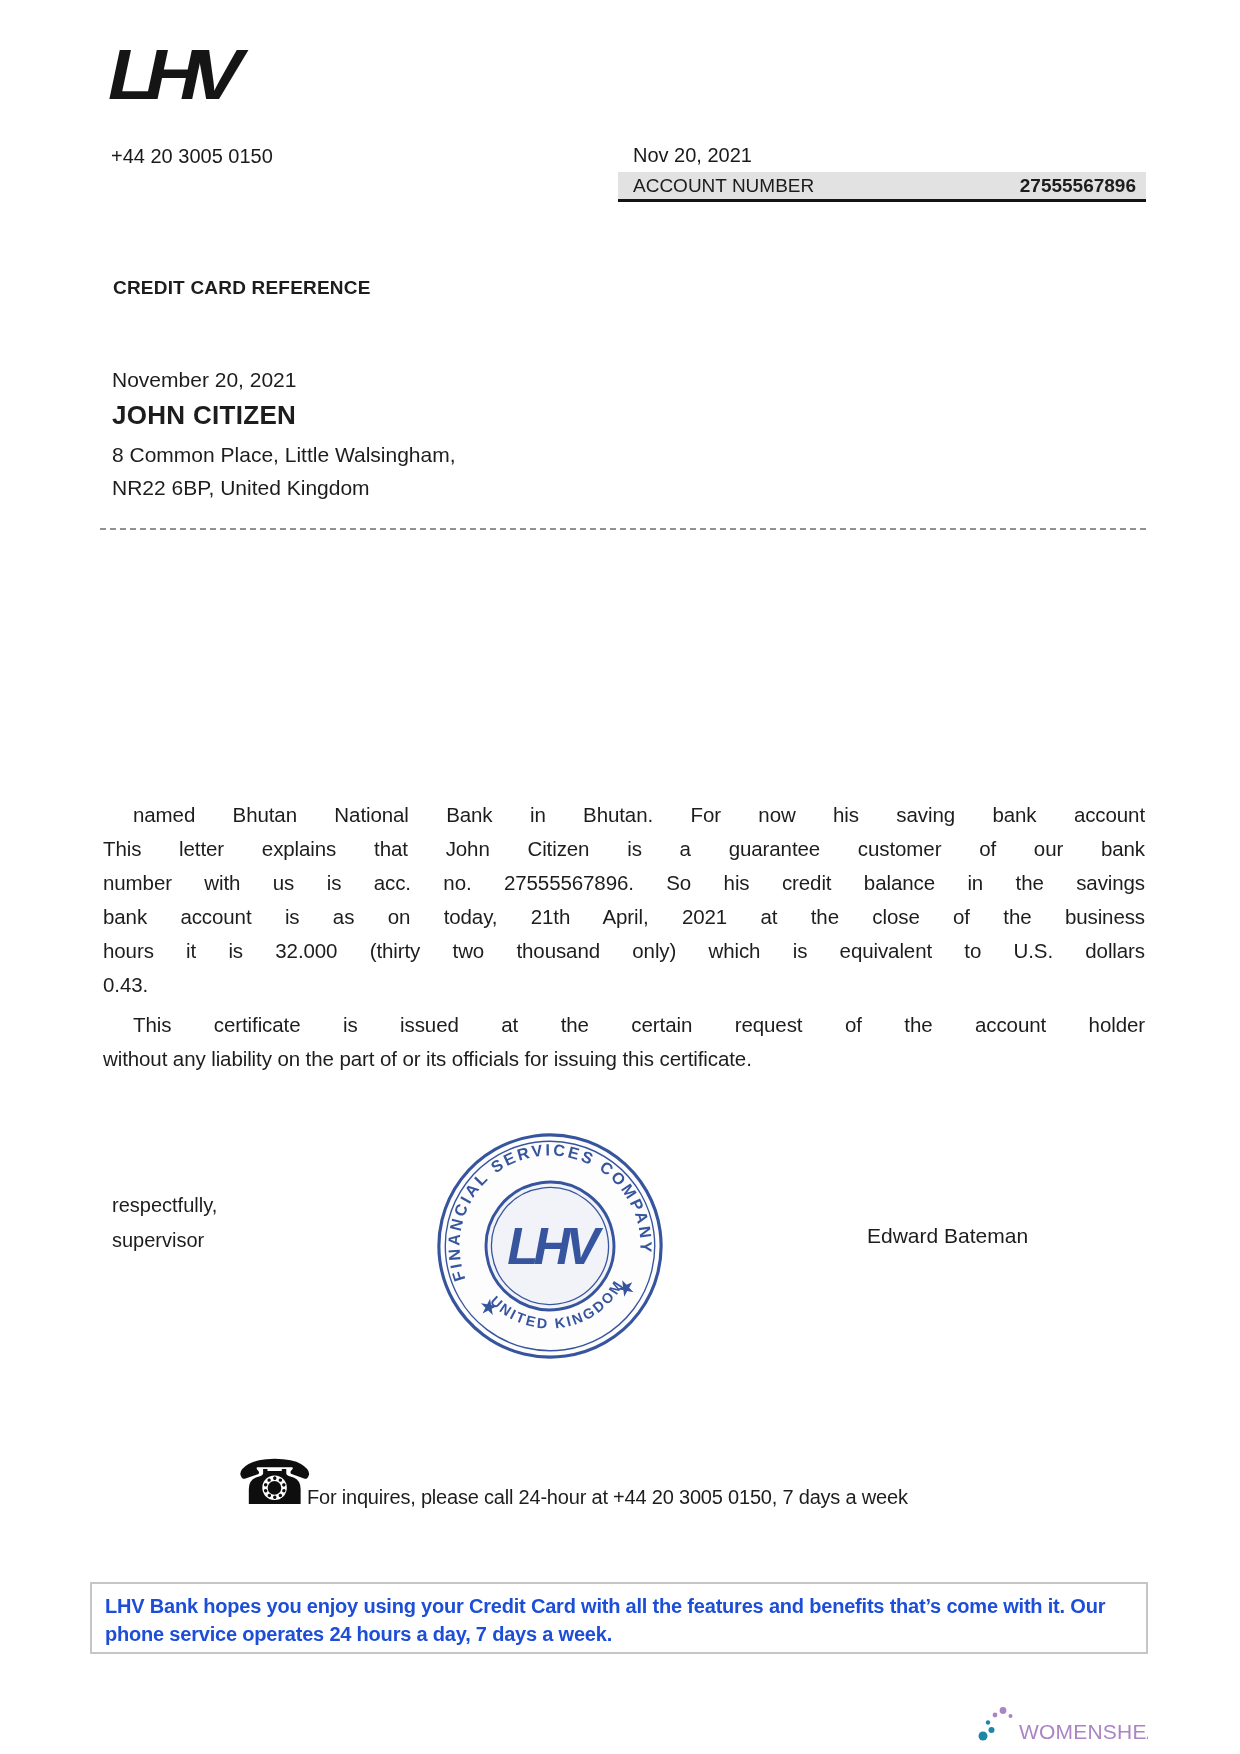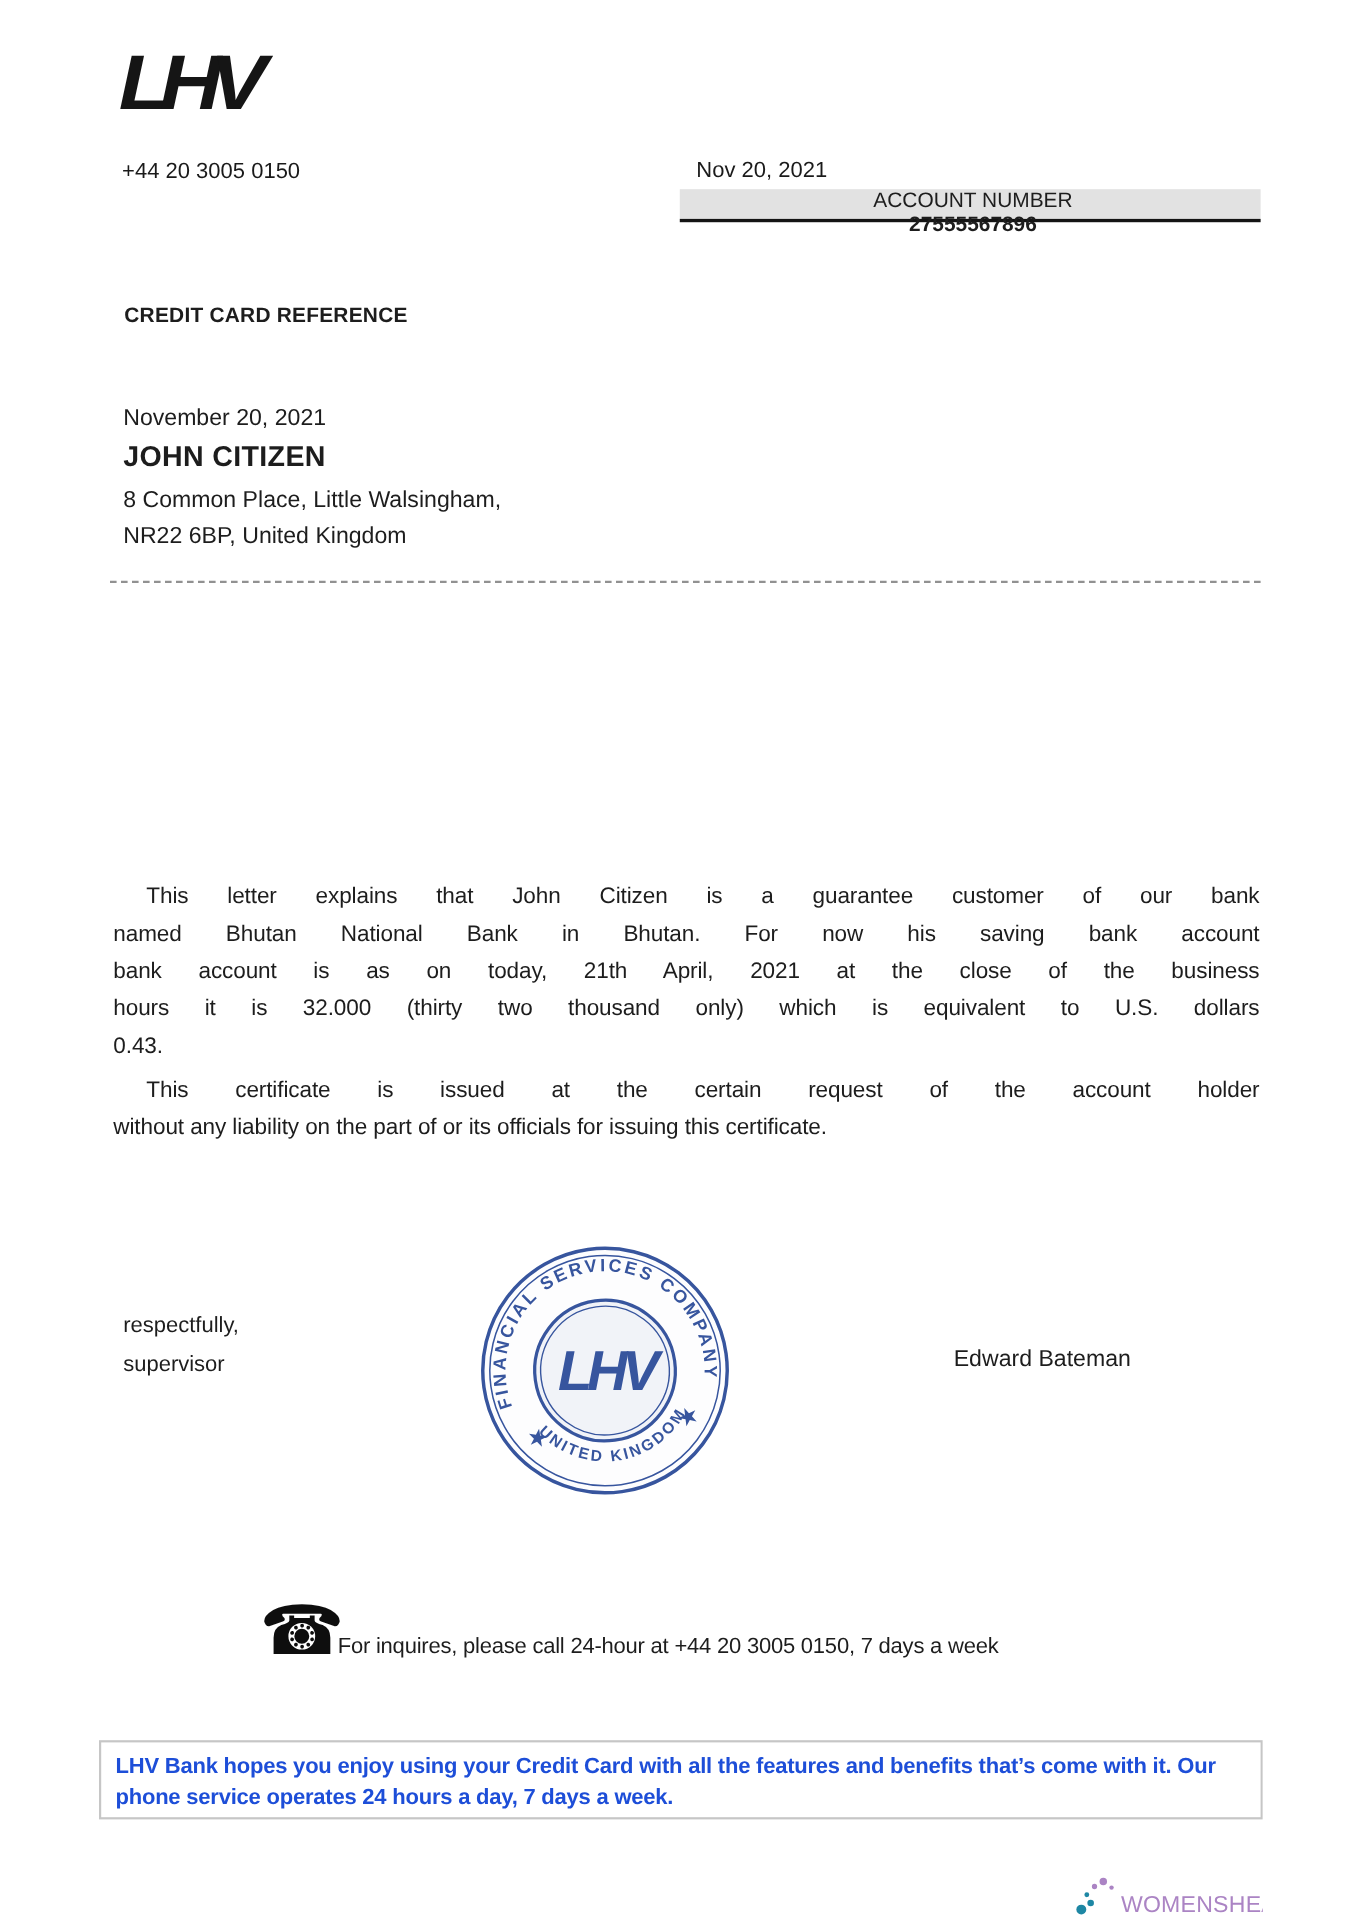--- a/index.html
+++ b/index.html
@@ -15,21 +15,21 @@
     left:108px; top:40px; font-size:78px; font-weight:bold; font-style:italic;
     letter-spacing:-0.135em; color:#151515; transform:scaleY(0.9);
     transform-origin:left top; line-height:1;
   }
   .lh-address { left:111px; top:140px; font-size:20px; line-height:33px; color:#1a1a1a; }
 
   .hdr-date { left:633px; top:144px; font-size:20px; color:#1a1a1a; }
   .account-band {
     left:618px; top:172px; width:528px; height:30px; background:#e2e2e2;
     border-bottom:3px solid #141414; display:flex; justify-content:space-between;
-    align-items:center; padding:0 10px 0 15px; box-sizing:border-box; font-size:19px;flex-direction:column;
+    align-items:center; padding:0 10px 0 15px; box-sizing:border-box; font-size:19px;
   }
   .account-band .num { font-weight:bold; }
 
   .doc-type { left:113px; top:277px; font-size:19px; font-weight:bold; letter-spacing:0.2px; }
 
   .recipient-date { left:112px; top:368px; font-size:21px; }
   .recipient-name { left:112px; top:400px; font-size:26px; font-weight:bold; letter-spacing:0.3px; }
   .recipient-a1 { left:112px; top:443px; font-size:21px; }
   .recipient-a2 { left:112px; top:476px; font-size:21px; }
 
@@ -91,22 +91,23 @@
   <div class="abs recipient-date">November 20, 2021</div>
   <div class="abs recipient-name">JOHN CITIZEN</div>
   <div class="abs recipient-a1">8 Common Place, Little Walsingham,</div>
   <div class="abs recipient-a2">NR22 6BP, United Kingdom</div>
 
   <div class="abs divider"></div>
 
 
   <div class="abs body-text">
     <div class="para">
+        <div class="body-line">named Bhutan National Bank in Bhutan. For now his saving bank account</div>
         <div class="body-line">This letter explains that John Citizen is a guarantee customer of our bank</div>
-        <div class="body-line">named Bhutan National Bank in Bhutan. For now his saving bank account</div>
+        <div class="body-line">number with us is acc. no. 27555567896. So his credit balance in the savings</div>
         <div class="body-line">bank account is as on today, 21th April, 2021 at the close of the business</div>
         <div class="body-line">hours it is 32.000 (thirty two thousand only) which is equivalent to U.S. dollars</div>
         <div class="body-line">0.43.</div>
       </div>
     <div class="para">
         <div class="body-line">This certificate is issued at the certain request of the account holder</div>
         <div class="body-line">without any liability on the part of or its officials for issuing this certificate.</div>
       </div>
   </div>
 

